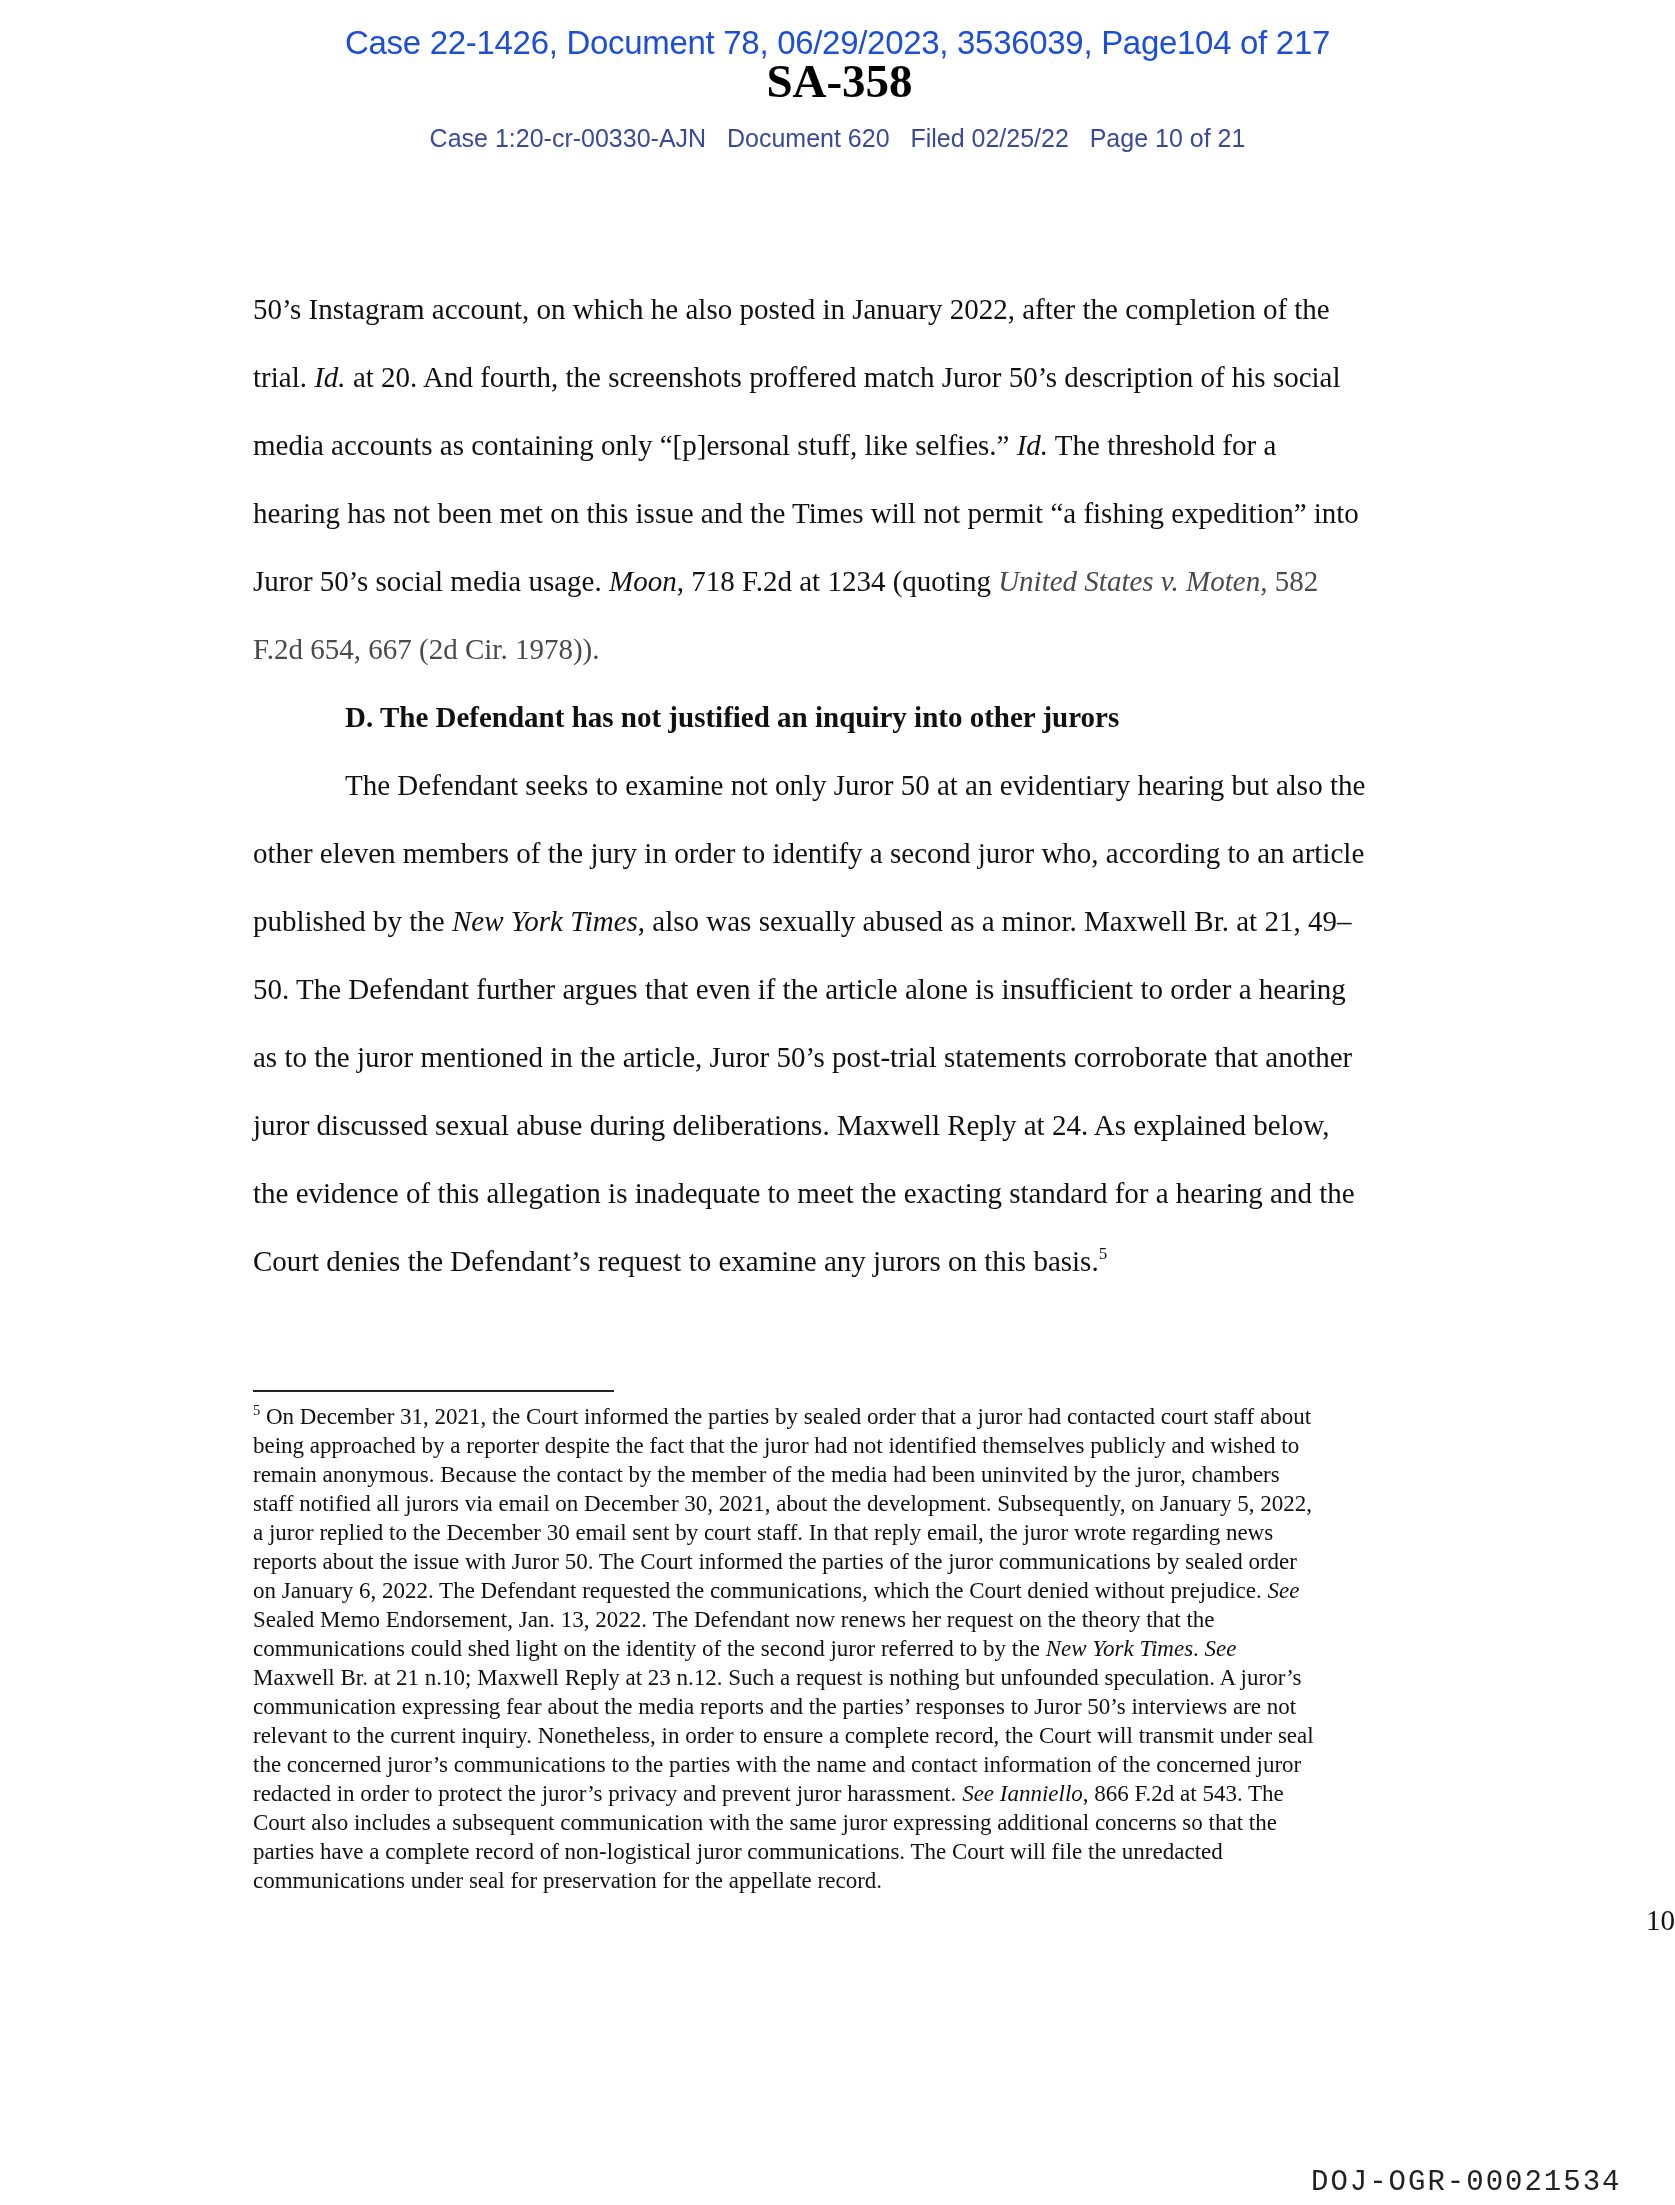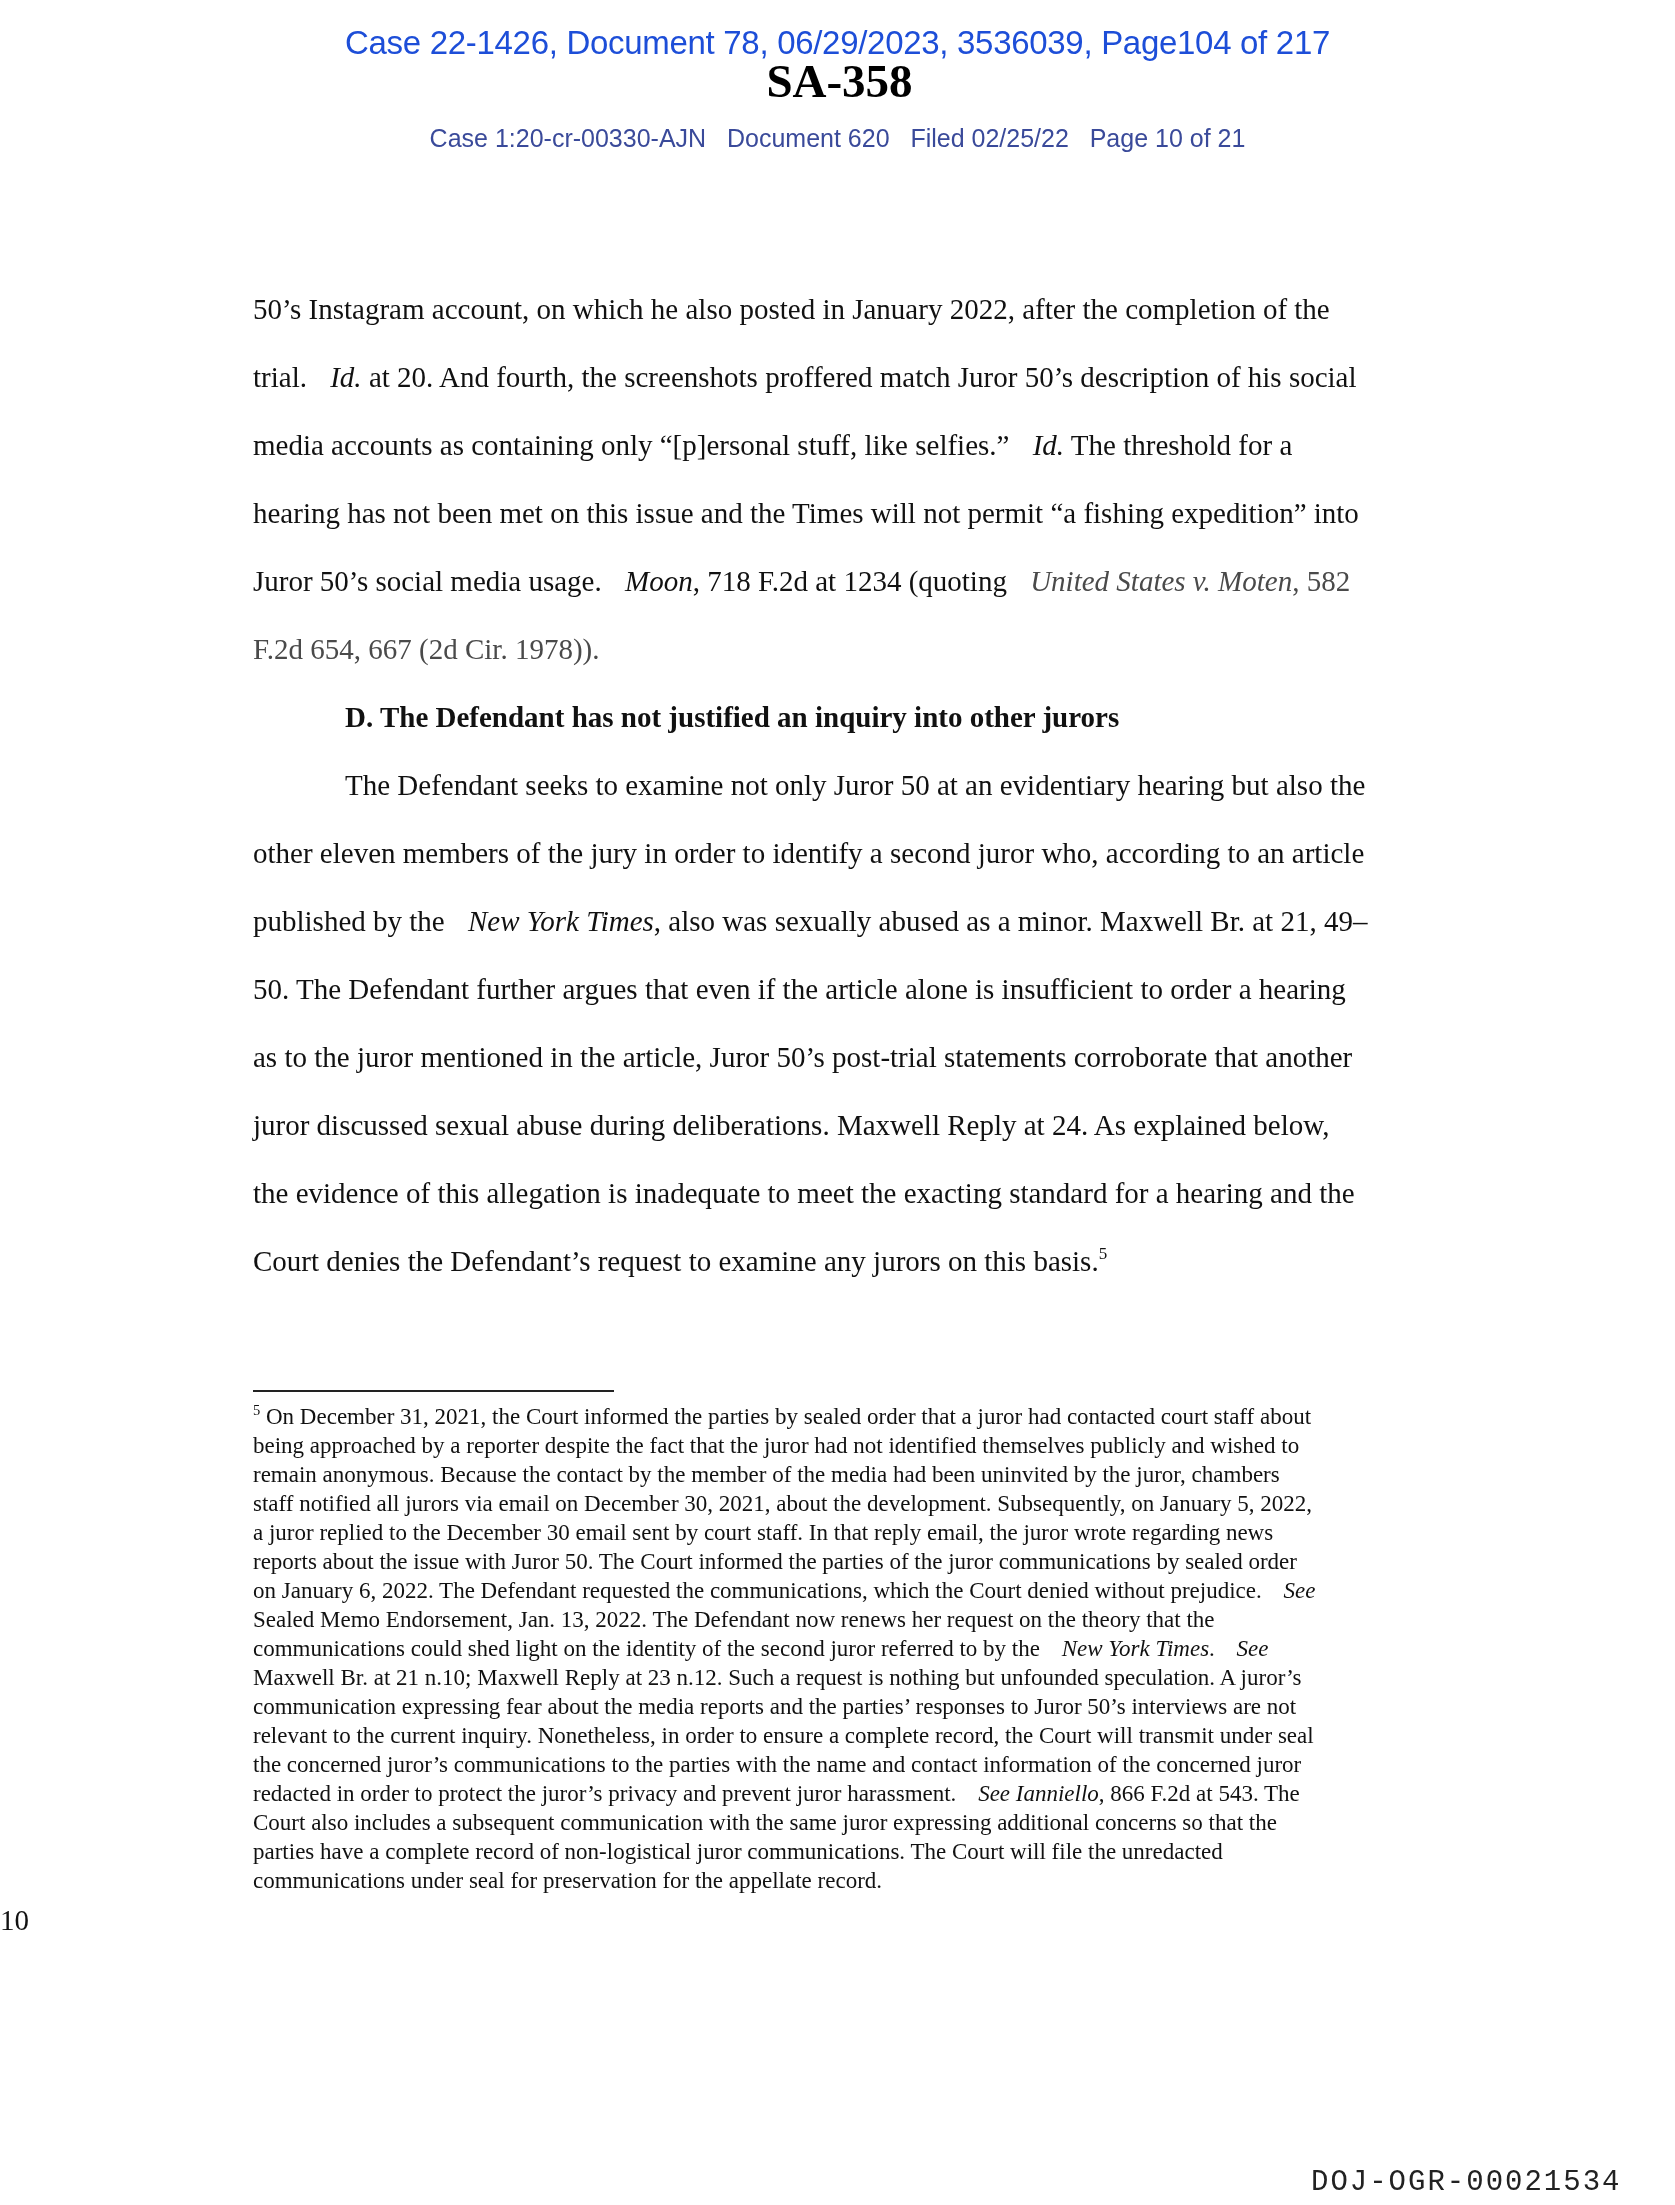--- a/index.html
+++ b/index.html
@@ -5,27 +5,27 @@
   html, body { margin: 0; padding: 0; background: #ffffff; }
   body { width: 1675px; height: 2205px; position: relative; overflow: hidden; font-family: "Liberation Serif", "DejaVu Serif", serif; color: #111111; }
   .stamp-top { position: absolute; top: 26px; left: 0; width: 1675px; text-align: center; font-family: "Liberation Sans", "DejaVu Sans", sans-serif; font-size: 33px; color: #1d4ed8; line-height: 1; letter-spacing: -0.3px; }
   .sa-num { position: absolute; top: 58px; left: 2px; width: 1675px; text-align: center; font-family: "Liberation Serif", serif; font-weight: bold; font-size: 47px; color: #000; line-height: 1; }
   .filed-hdr { position: absolute; top: 126px; left: 0; width: 1675px; text-align: center; font-family: "Liberation Sans", "DejaVu Sans", sans-serif; font-size: 25px; color: #3a4a9a; line-height: 1; white-space: pre; }
   .body-text { position: absolute; left: 253px; width: 1156px; top: 275px; }
   .line { font-size: 29px; line-height: 68px; height: 68px; white-space: nowrap; }
   .indent { padding-left: 92px; }
   .bold { font-weight: bold; }
   .gray { color: #4a4a4a; }
-  i { font-style: italic; margin-left: 16px; }
+  i { font-style: italic; }
   sup { font-size: 17px; vertical-align: 12px; line-height: 0; }
   .fn-rule { position: absolute; left: 253px; top: 1390px; width: 361px; height: 2px; background: #222; }
   .footnote { position: absolute; left: 253px; top: 1402px; width: 1156px; }
   .fn-line { font-size: 23px; line-height: 29px; height: 29px; white-space: nowrap; }
   .fn-line sup { font-size: 14.5px; vertical-align: 9.2px; }
-  .page-num { position: absolute; top: 1906px; left: 0; width: 1675px; text-align: left; font-size: 29px; line-height: 1; }
+  .page-num { position: absolute; top: 1906px; left: 0; width: 1675px; text-align: right; font-size: 29px; line-height: 1; }
   .bates { position: absolute; top: 2168px; left: 1311px; font-family: Liberation Mono, monospace; font-size: 29px; color: #222; letter-spacing: 2px; line-height: 1; }
 </style>
 </head>
 <body>
 
 <div class="stamp-top">Case 22-1426, Document 78, 06/29/2023, 3536039, Page104 of 217</div>
 <div class="sa-num">SA-358</div>
 <div class="filed-hdr">Case 1:20-cr-00330-AJN   Document 620   Filed 02/25/22   Page 10 of 21</div>
 
 <div class="body-text">

